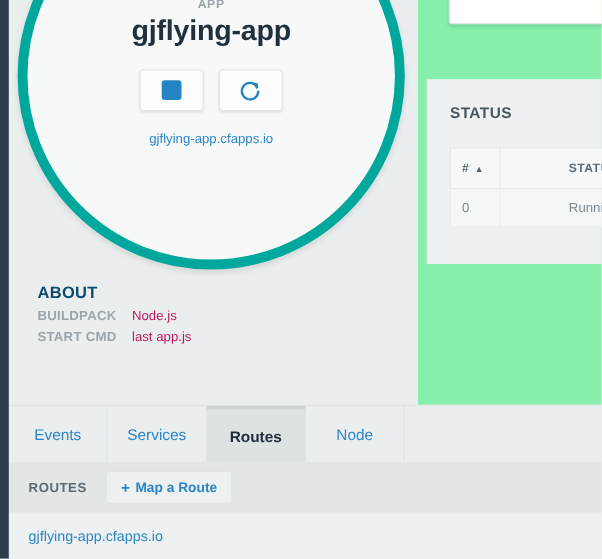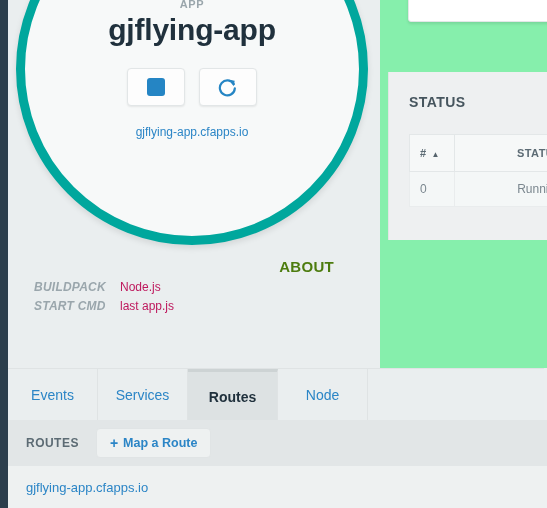--- a/index.html
+++ b/index.html
@@ -33,44 +33,43 @@
   }
   .circle-inner{
     position:absolute;left:0;right:0;top:96px;
     text-align:center;
   }
   .app-kicker{
     font-size:11px;letter-spacing:.06em;color:#9aa6ac;font-weight:bold;
     margin-bottom:4px;
   }
   .app-title{
-    font-size:30px;font-weight:bold;color:#20313d;letter-spacing:-.2px;
+    font-size:26px;font-weight:bold;color:#20313d;letter-spacing:-.2px;
     margin:0 0 22px 0;line-height:1.05;
   }
   .btn-row{display:flex;justify-content:center;gap:14px;margin-bottom:16px;}
   .icon-btn{
     width:56px;height:36px;background:#fdfdfd;border:1px solid #e2e6e7;
     border-radius:4px;display:flex;align-items:center;justify-content:center;
     box-shadow:0 1px 2px rgba(0,0,0,.08);cursor:pointer;
   }
   .sq{width:18px;height:18px;background:#2585c4;border-radius:3px;}
   .last-push{font-size:12px;color:#63727c;margin-bottom:6px;}
   .circle-link{font-size:12px;color:#2b85c6;text-decoration:none;cursor:pointer;}
 
   
   .about{
     position:absolute;left:26px;top:258px;width:300px;
   }
   .about h3{
-    margin:0 0 3px 0;font-size:15px;font-weight:bold;color:#4d7c0f;
+    margin:0 0 3px 0;font-size:15px;font-weight:bold;color:#0c4a6e;
     letter-spacing:.02em;
-    text-align:right;
   }
   .about-row{display:flex;font-size:12px;line-height:19px;}
-  .about-key{width:86px;color:#9aa6ac;font-weight:bold;letter-spacing:.02em;font-style:italic;}
+  .about-key{width:86px;color:#9aa6ac;font-weight:bold;letter-spacing:.02em;}
   .about-val{color:#be185d;}
 
   
   .right-col{
     position:absolute;left:380px;top:0;width:167px;height:368px;
     background:#86efac;
   }
   .instances-card{
     position:absolute;left:28px;top:-34px;width:160px;height:56px;
     background:#ffffff;border:1px solid #e4e7e8;border-radius:3px;

